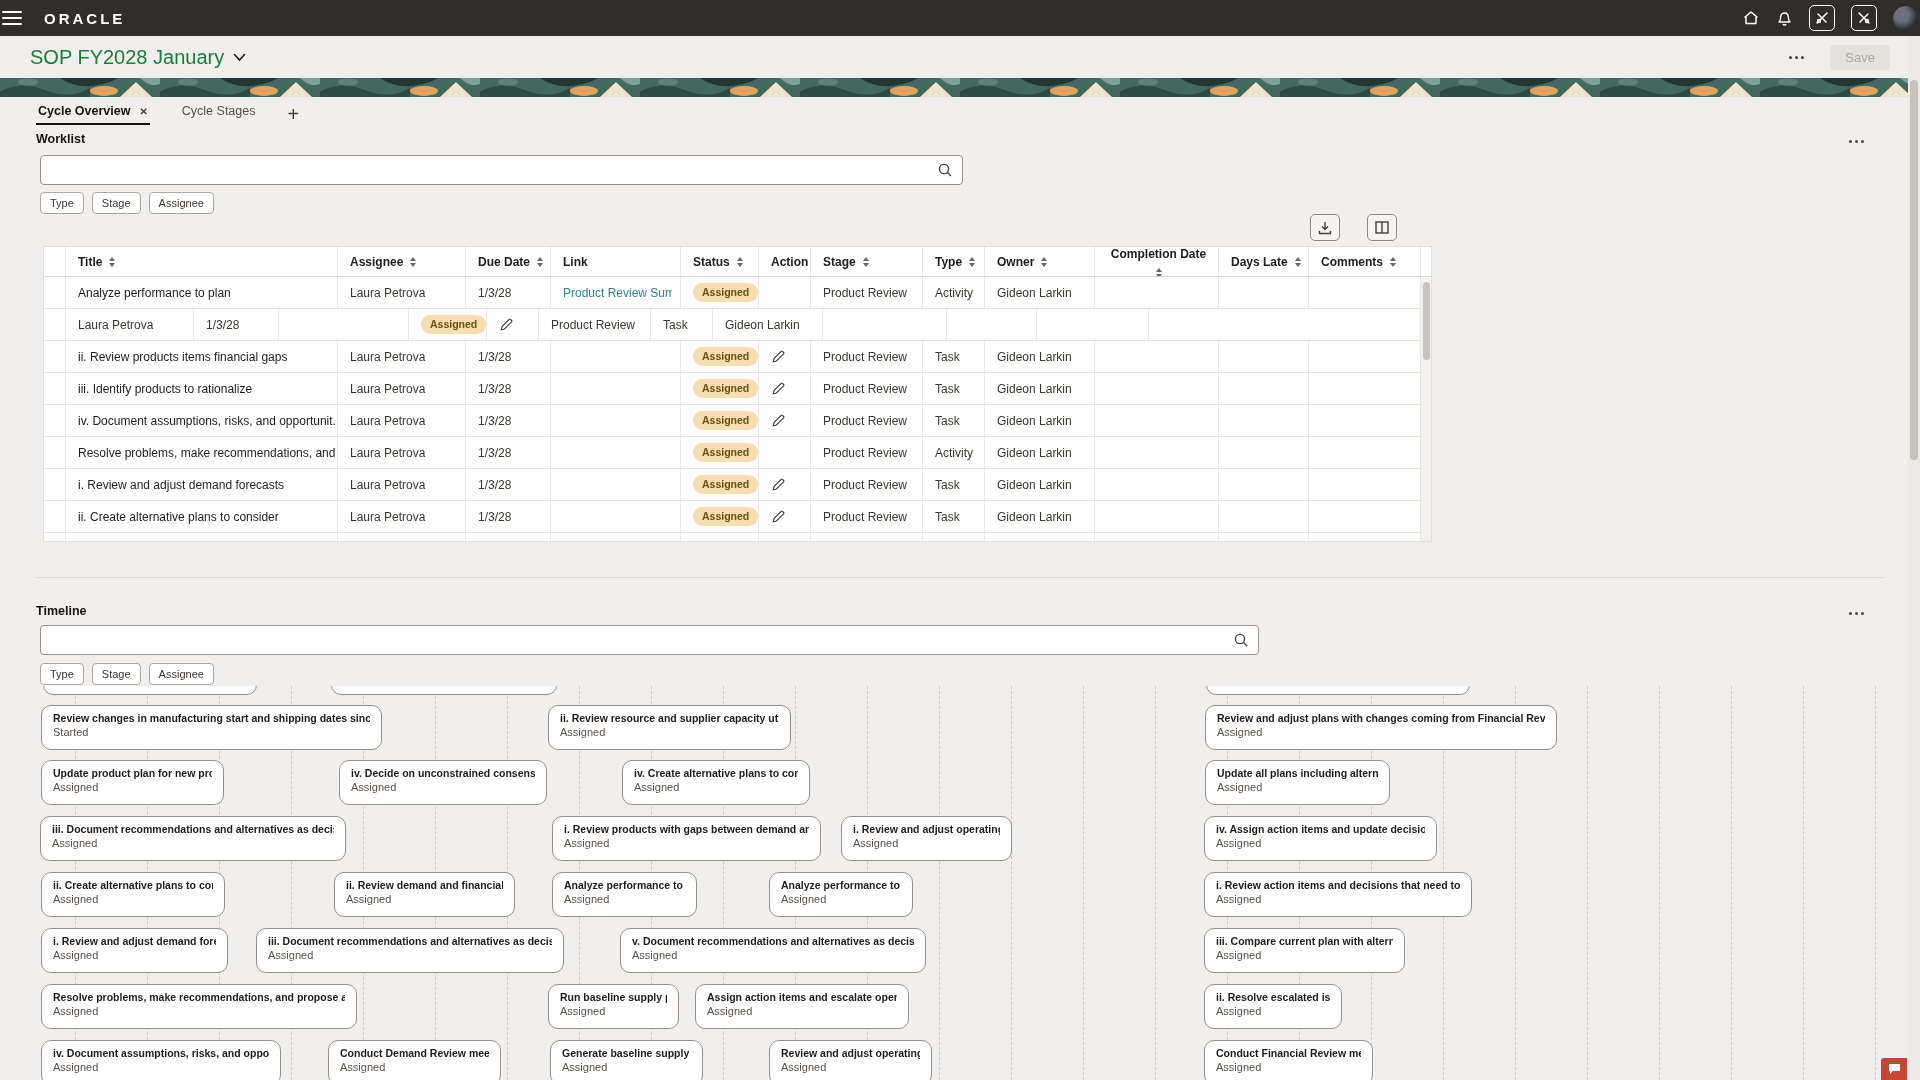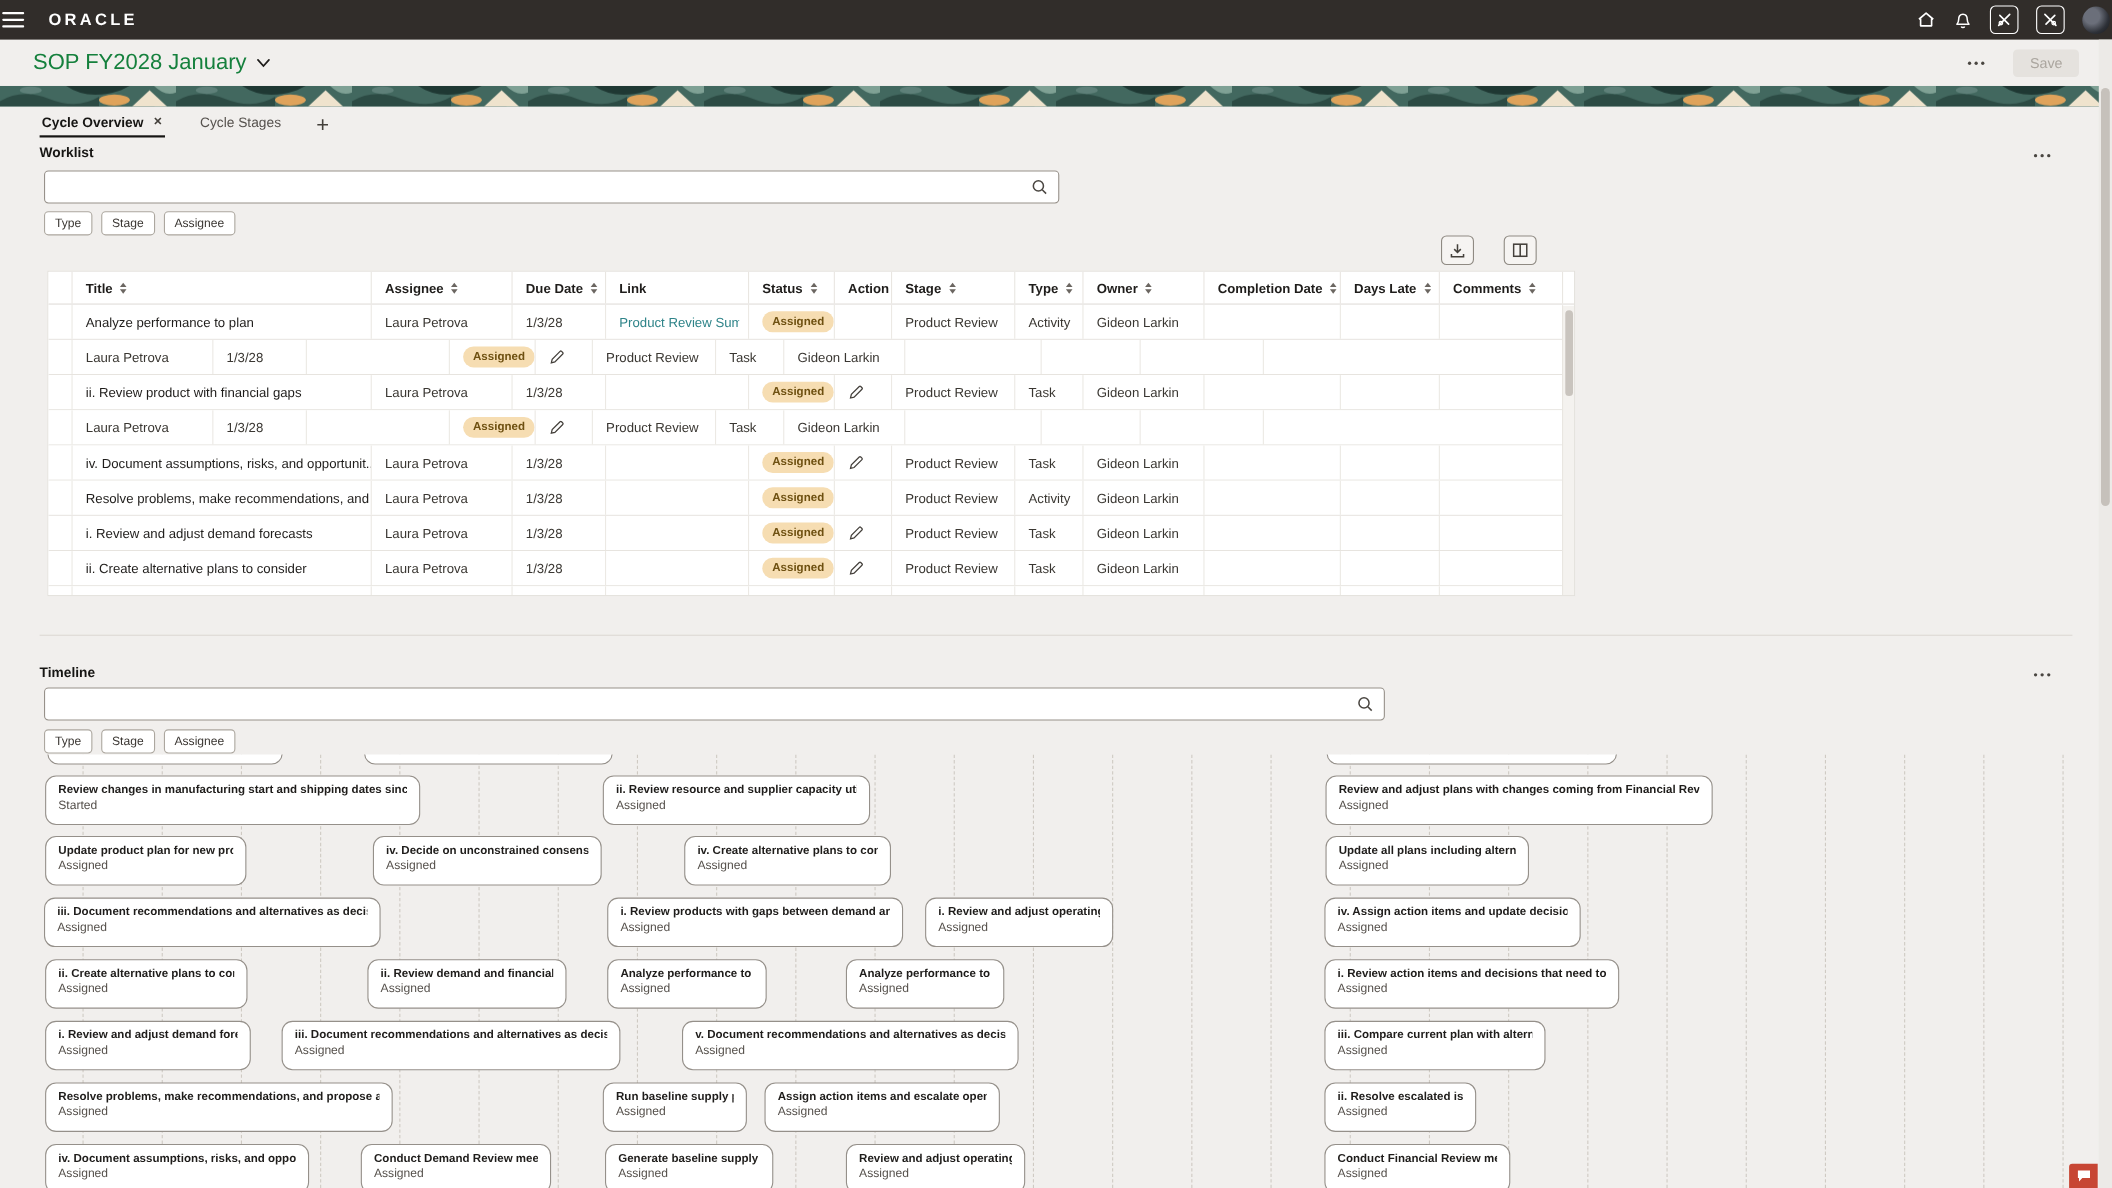--- a/index.html
+++ b/index.html
@@ -268,21 +268,21 @@
             <i class="dn"></i>
           </span>
         </div>
         <div class="tcell" style="width: 110px;">
           <span class="hlabel">Owner</span>
           <span class="sort">
             <i class="up"></i>
             <i class="dn"></i>
           </span>
         </div>
-        <div class="tcell" style="width: 124px;">
+        <div class="tcell" style="width: 124px; flex-direction: column;">
           <span class="hlabel">Completion Date</span>
           <span class="sort">
             <i class="up"></i>
             <i class="dn"></i>
           </span>
         </div>
         <div class="tcell" style="width: 90px;">
           <span class="hlabel">Days Late</span>
           <span class="sort">
             <i class="up"></i>
@@ -333,21 +333,21 @@
         </div>
         <div class="tcell" style="width: 112px;">Product Review</div>
         <div class="tcell" style="width: 62px;">Task</div>
         <div class="tcell" style="width: 110px;">Gideon Larkin</div>
         <div class="tcell" style="width: 124px;"></div>
         <div class="tcell" style="width: 90px;"></div>
         <div class="tcell" style="width: 112px;"></div>
       </div>
       <div class="trow">
         <div class="tcell" style="width: 22px;"></div>
-        <div class="tcell c-title" style="width: 272px;">ii. Review product with financial gaps</div>
+        <div class="tcell c-title" style="width: 272px;">ii. Review products items financial gaps</div>
         <div class="tcell" style="width: 128px;">Laura Petrova</div>
         <div class="tcell" style="width: 85px;">1/3/28</div>
         <div class="tcell" style="width: 130px;"></div>
         <div class="tcell" style="width: 78px;">
           <span class="badge">Assigned</span>
         </div>
         <div class="tcell" style="width: 52px;">
           <button class="pencil">
             <svg width="14" height="14" viewBox="0 0 16 16">
               <path d="M11.6 1.6a1.1 1.1 0 0 1 1.55 0l1.25 1.25a1.1 1.1 0 0 1 0 1.55L6.2 12.6 2.5 13.5l.9-3.7 8.2-8.2z" fill="none" stroke="#44403b" stroke-width="1.3"></path>
@@ -356,20 +356,21 @@
         </div>
         <div class="tcell" style="width: 112px;">Product Review</div>
         <div class="tcell" style="width: 62px;">Task</div>
         <div class="tcell" style="width: 110px;">Gideon Larkin</div>
         <div class="tcell" style="width: 124px;"></div>
         <div class="tcell" style="width: 90px;"></div>
         <div class="tcell" style="width: 112px;"></div>
       </div>
       <div class="trow">
         <div class="tcell" style="width: 22px;"></div>
+        <div class="tcell c-title" style="width: 272px;">iii. Identify products to rationalize</div>
         <div class="tcell" style="width: 128px;">Laura Petrova</div>
         <div class="tcell" style="width: 85px;">1/3/28</div>
         <div class="tcell" style="width: 130px;"></div>
         <div class="tcell" style="width: 78px;">
           <span class="badge">Assigned</span>
         </div>
         <div class="tcell" style="width: 52px;">
           <button class="pencil">
             <svg width="14" height="14" viewBox="0 0 16 16">
               <path d="M11.6 1.6a1.1 1.1 0 0 1 1.55 0l1.25 1.25a1.1 1.1 0 0 1 0 1.55L6.2 12.6 2.5 13.5l.9-3.7 8.2-8.2z" fill="none" stroke="#44403b" stroke-width="1.3"></path>

